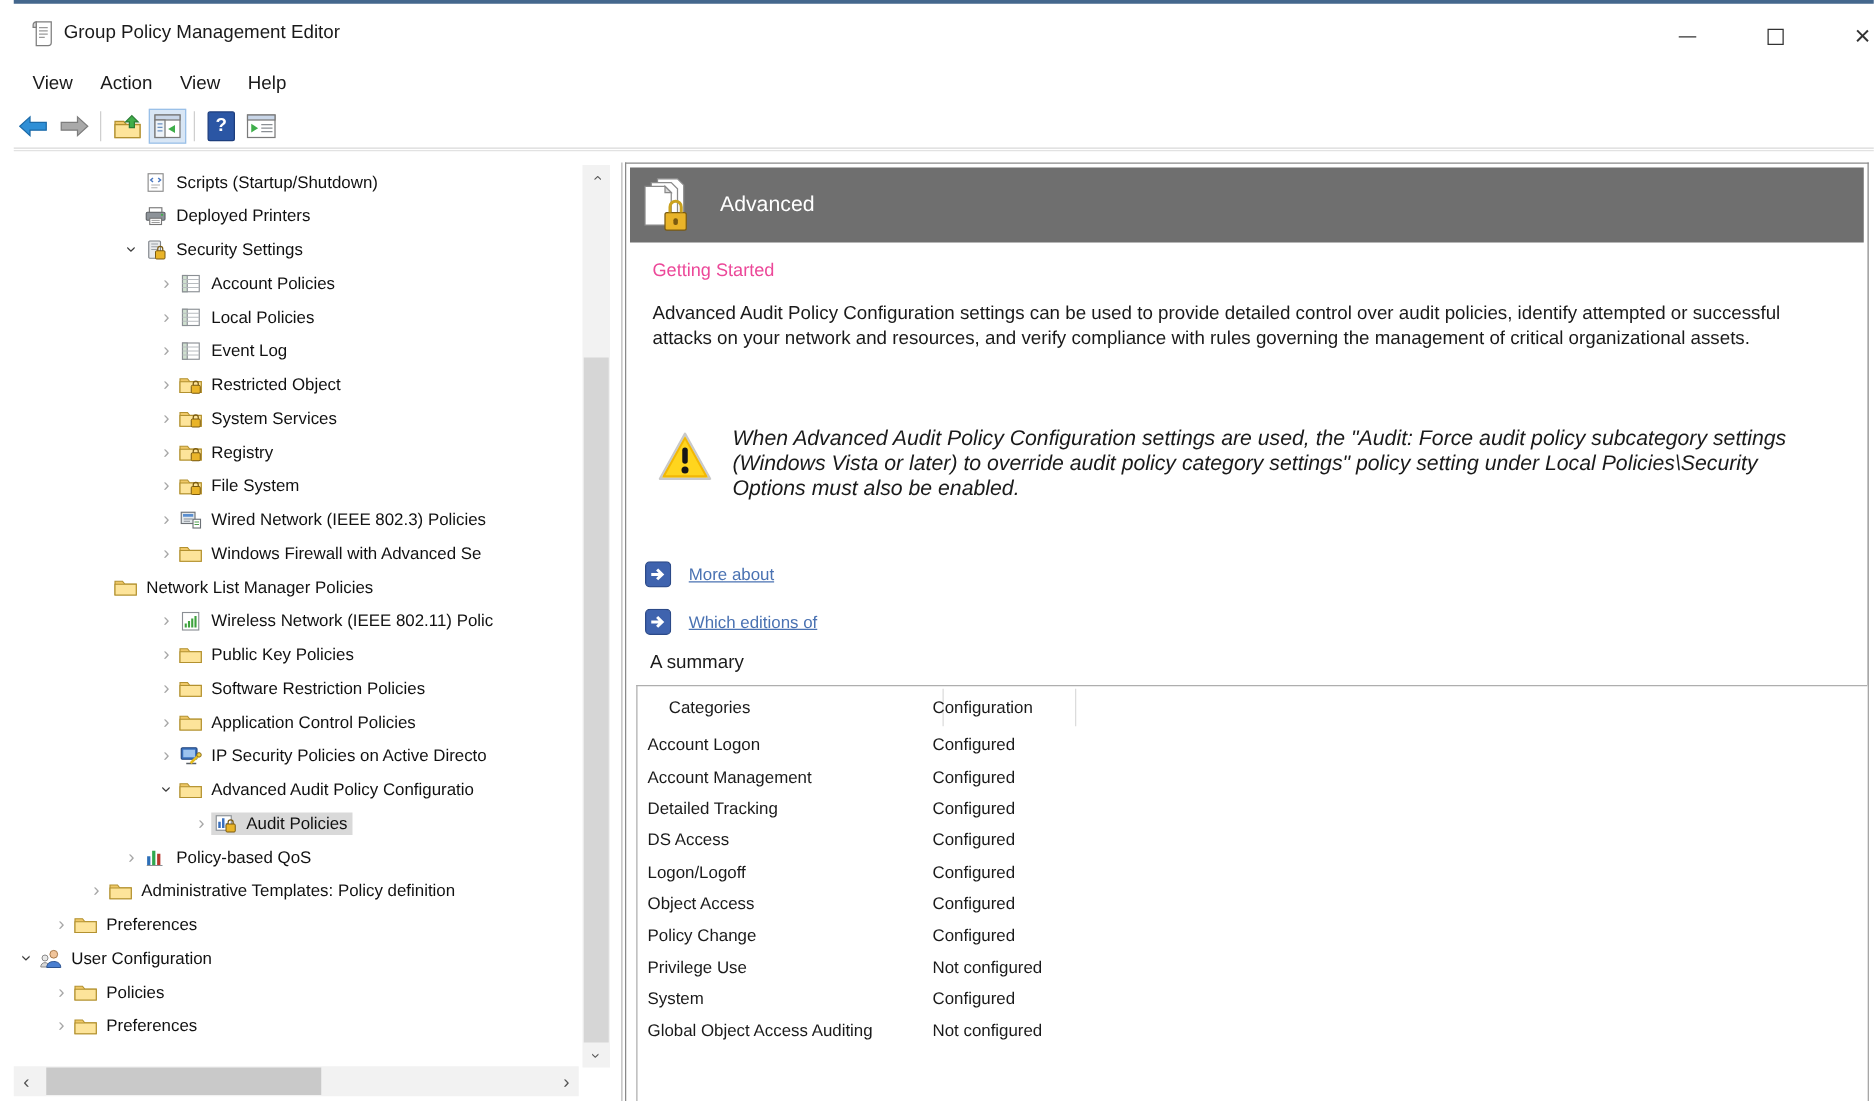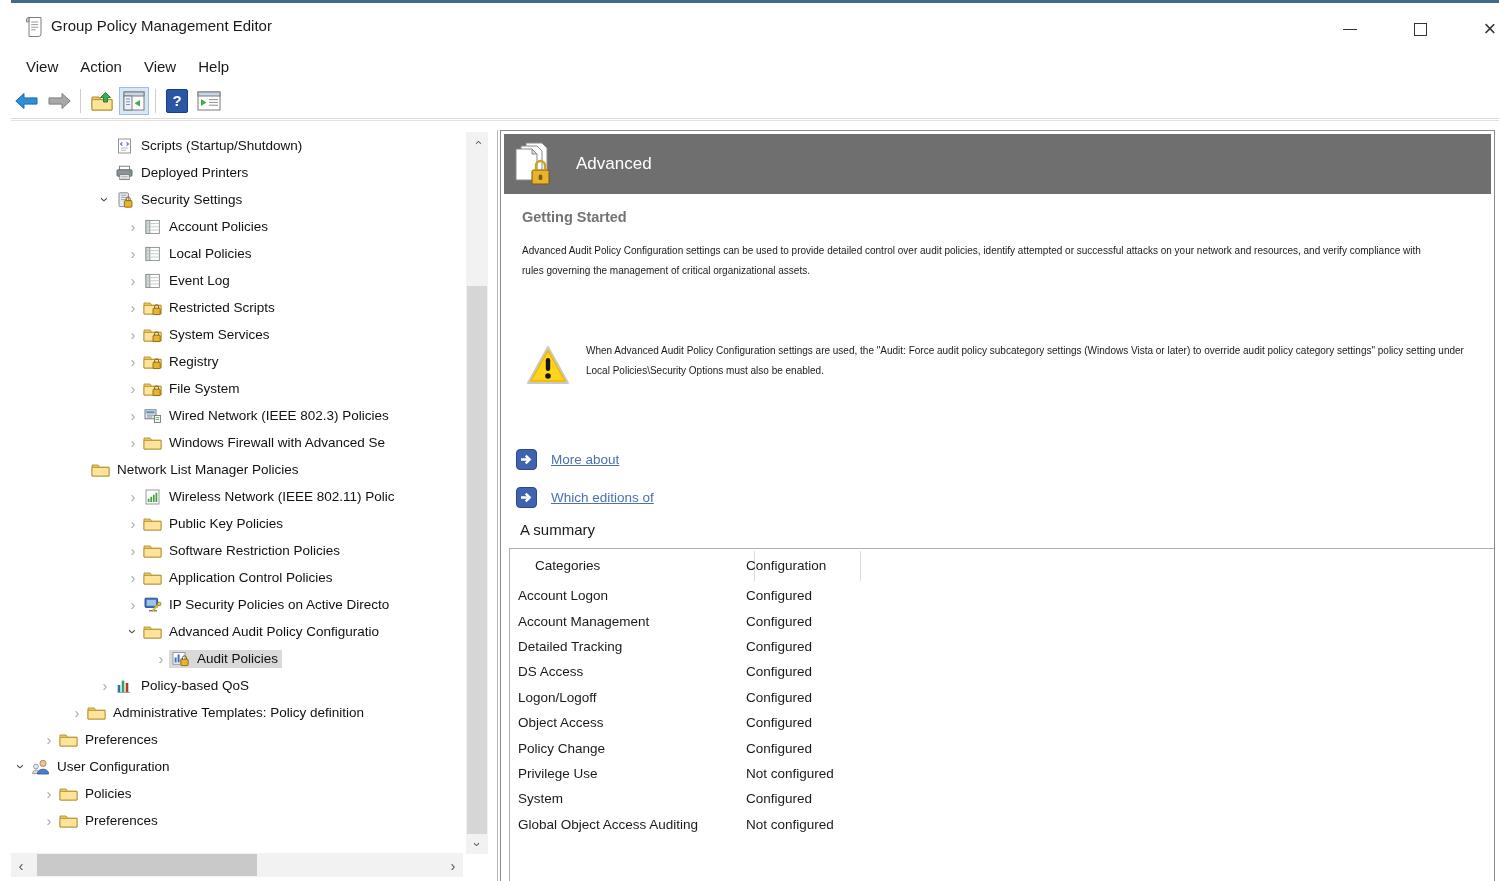--- a/index.html
+++ b/index.html
@@ -69,27 +69,27 @@
   .hsb .left { left:0; } .hsb .right { right:0; }
   .hsb .thumb { position:absolute; top:1px; bottom:1px; left:26px; width:220px; background:#c9c9c9; }
 
   
   .right-pane { position:absolute; top:9px; left:489px; width:995px; bottom:0; background:#fff;
                 border:1px solid #8a8a8a; border-bottom:none; }
   .banner { position:absolute; top:3px; left:3px; right:3px; height:60px; background:#6f6f6f;
             display:flex; align-items:center; }
   .banner-icon { width:44px; height:48px; margin-left:8px; }
   .banner-title { color:#fff; font-size:17px; margin-left:20px; }
-  .getting-started { position:absolute; left:21px; top:78px; font-size:14.5px; font-weight:bold;
-                     color:#737373; }
-  .intro { position:absolute; left:21px; top:110px; width:905px; font-size:10px; line-height:20px;
+  .getting-started { position:absolute; left:21px; top:78px; font-size:14.5px; font-weight:normal;
+                     color:#ec4899; }
+  .intro { position:absolute; left:21px; top:110px; width:905px; font-size:15px; line-height:20px;
            color:#1a1a1a; }
   .warn { position:absolute; left:25px; top:210px; display:flex; }
   .warn-icon { width:44px; height:40px; flex:0 0 44px; margin-top:4px; }
-  .warn-text { margin-left:16px; width:880px; font-size:10px; line-height:20px; color:#1a1a1a; }
+  .warn-text { margin-left:16px; width:880px; font-size:17px; line-height:20px; color:#1a1a1a;font-style:italic; }
   .linkrow { position:absolute; left:15px; display:flex; align-items:center; }
   .linkrow.l0 { top:318px; } .linkrow.l1 { top:356px; }
   .link-icon { width:21px; height:21px; }
   .link-text { margin-left:14px; font-size:13.5px; color:#4a72b2; text-decoration:underline; }
   .summary-label { position:absolute; left:19px; top:390px; font-size:15px; color:#1a1a1a; }
 
   .listview { position:absolute; left:8px; top:417px; right:0; bottom:-1px;
               border:1px solid #aeaeae; border-right:none; background:#fff; }
   .lv-header { position:relative; height:34px; }
   .lv-h { position:absolute; top:0; height:34px; line-height:34px; font-size:13.5px; color:#1a1a1a;
@@ -274,21 +274,21 @@
             <span class="chev collapsed"><span class="g">›</span></span>
             <span class="hl">
               <span class="ticon">
                 <svg viewBox="0 0 19 16">
                   <path d="M1 3h6l1.8 2.2H18V14H1z" fill="#efc868" stroke="#b3912f" stroke-width="0.9"></path>
                   <path d="M1 5.4h17V14H1z" fill="#fde49a" stroke="#b3912f" stroke-width="0.9"></path>
                   <rect x="10" y="8.2" width="7.2" height="6.4" rx="1" fill="#e9b429" stroke="#7a5a10" stroke-width="0.8"></rect>
                   <path d="M11.6 8.2V6.8a2 2 0 0 1 4 0v1.4" fill="none" stroke="#7a5a10" stroke-width="1"></path>
                 </svg>
               </span>
-              <span class="tlabel">Restricted Scripts</span>
+              <span class="tlabel">Restricted Object</span>
             </span>
           </div>
           <div class="trow" style="padding-left: 114px;">
             <span class="chev collapsed"><span class="g">›</span></span>
             <span class="hl">
               <span class="ticon">
                 <svg viewBox="0 0 19 16">
                   <path d="M1 3h6l1.8 2.2H18V14H1z" fill="#efc868" stroke="#b3912f" stroke-width="0.9"></path>
                   <path d="M1 5.4h17V14H1z" fill="#fde49a" stroke="#b3912f" stroke-width="0.9"></path>
                   <rect x="10" y="8.2" width="7.2" height="6.4" rx="1" fill="#e9b429" stroke="#7a5a10" stroke-width="0.8"></rect>

